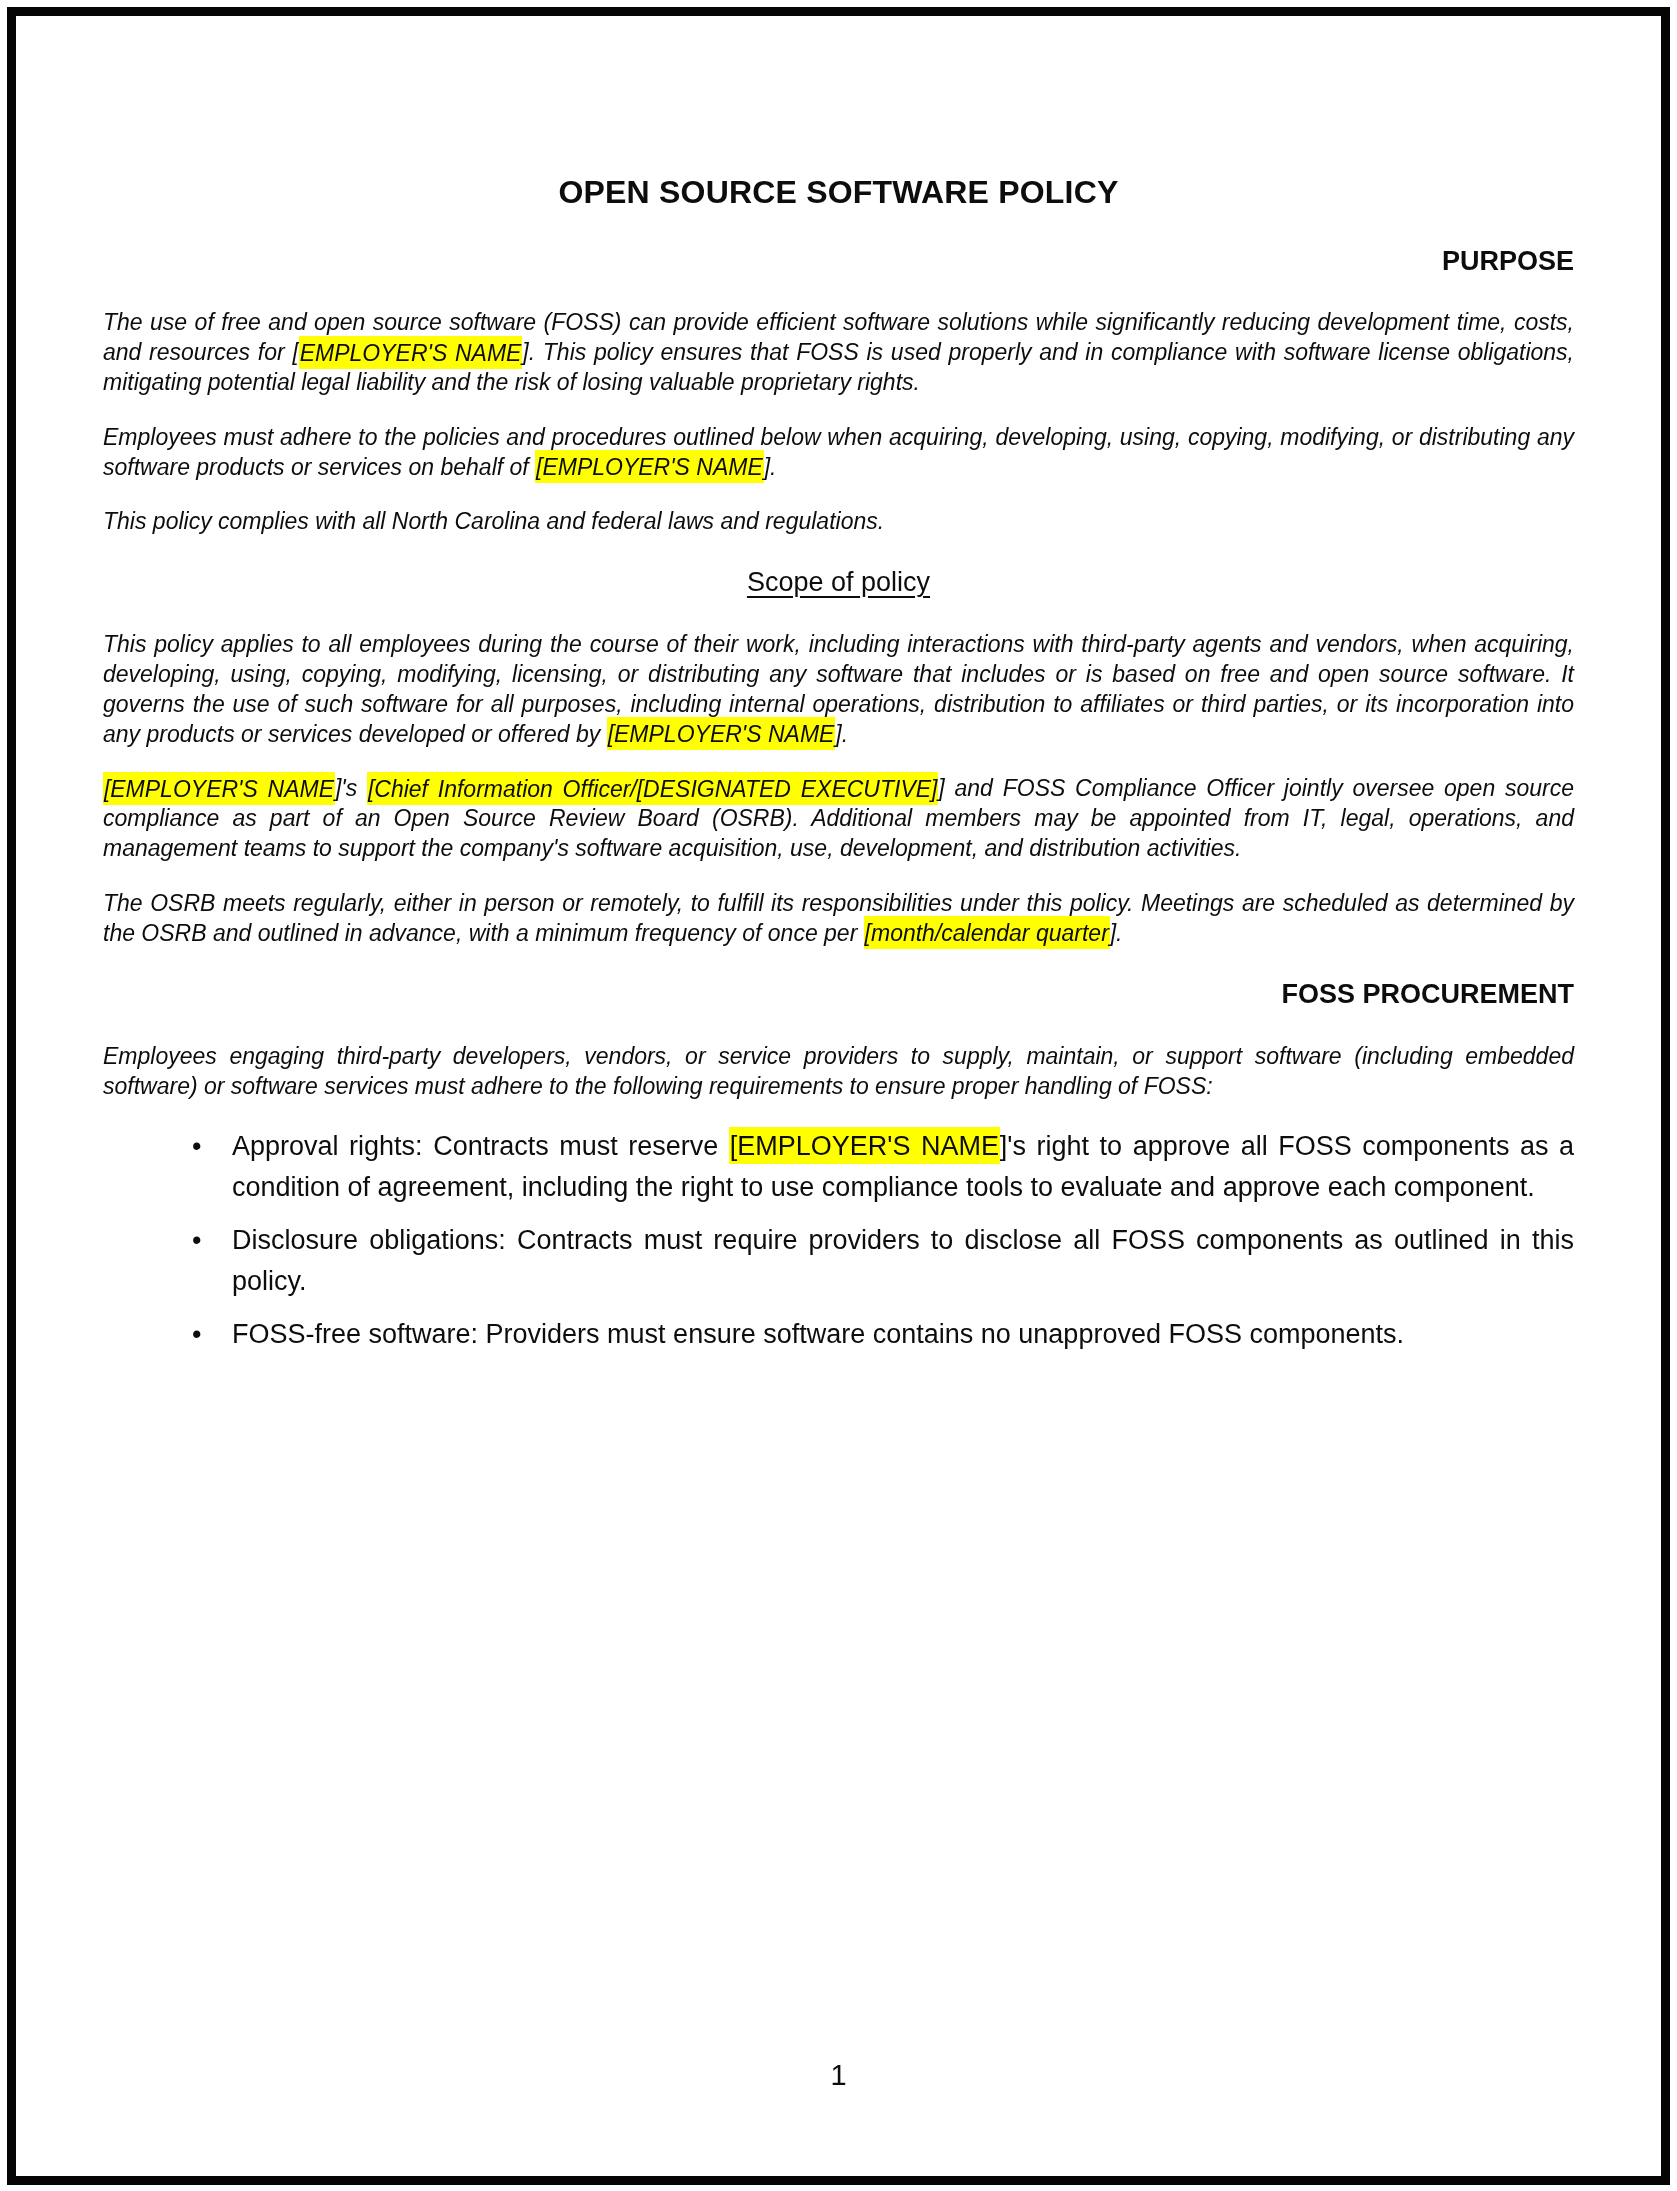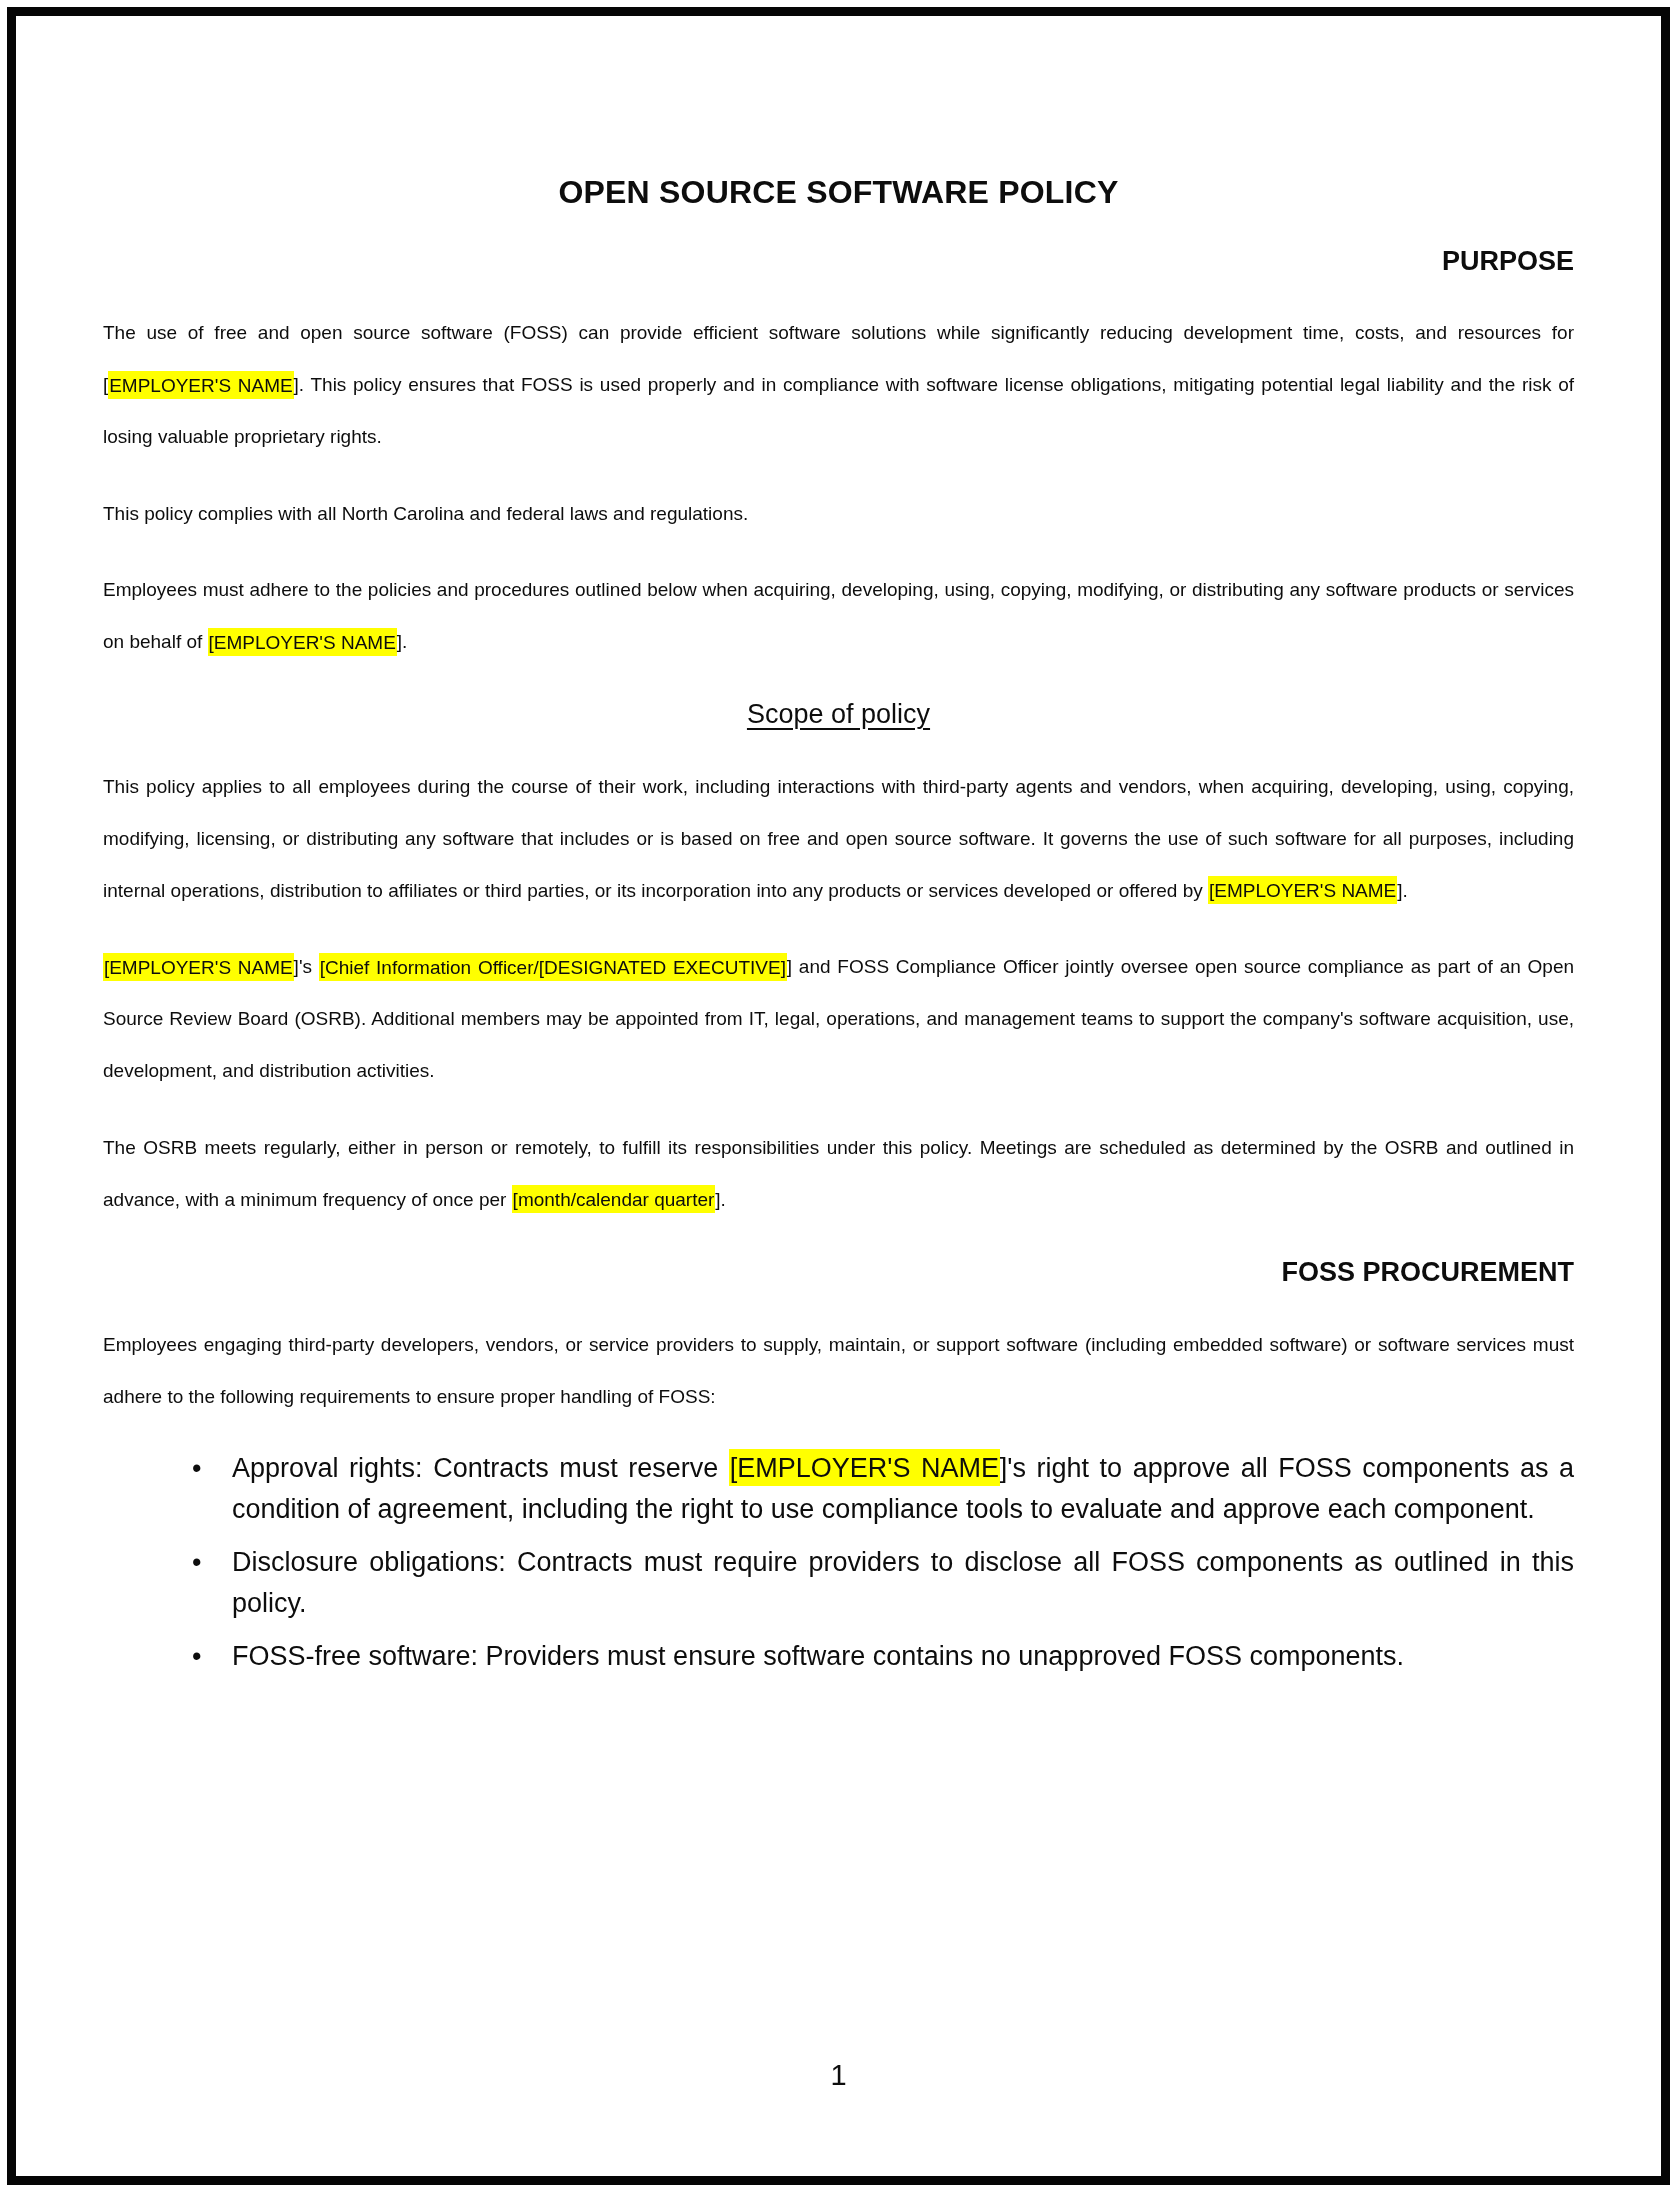--- a/index.html
+++ b/index.html
@@ -27,23 +27,24 @@
     line-height: 44px; margin: 0;
     text-align: center;
     letter-spacing: 0.2px;
   }
   .heading {
     font-size: 27px; font-weight: 700;
     line-height: 44px; margin: 24.6px 0 0 0;
     text-align: right;
   }
   .para {
-    font-size: 19px; font-weight: 400;
-    line-height: 52px; margin: 24.6px 0 0 0;
+    font-size: 23px; font-weight: 400;
+    line-height: 30px; margin: 24.6px 0 0 0;
     text-align: justify;
+    font-style: italic;
   }
   .subhead {
     font-size: 27px; font-weight: 400;
     line-height: 43px; margin: 24.6px 0 0 0;
     text-align: center;
   }
   .subhead .u { text-decoration: underline; text-underline-offset: 5.3px; }
   mark.hl {
     background: var(--hl, #ffff00);
     color: inherit;
@@ -78,23 +79,23 @@
 
 <div class="frame">
   <div class="content">
 
     <h1 class="title">OPEN SOURCE SOFTWARE POLICY</h1>
 
     <h2 class="heading">PURPOSE</h2>
 
     <p class="para"><span>The use of free and open source software (FOSS) can provide efficient software solutions while significantly reducing development time, costs, and resources for [</span><mark class="hl">EMPLOYER'S NAME</mark><span>]. This policy ensures that FOSS is used properly and in compliance with software license obligations, mitigating potential legal liability and the risk of losing valuable proprietary rights.</span></p>
 
+    <p class="para"><span>Employees must adhere to the policies and procedures outlined below when acquiring, developing, using, copying, modifying, or distributing any software products or services on behalf of </span><mark class="hl">[EMPLOYER'S NAME</mark><span>].</span></p>
+
     <p class="para">This policy complies with all North Carolina and federal laws and regulations.</p>
-
-    <p class="para"><span>Employees must adhere to the policies and procedures outlined below when acquiring, developing, using, copying, modifying, or distributing any software products or services on behalf of </span><mark class="hl">[EMPLOYER'S NAME</mark><span>].</span></p>
 
     <p class="subhead"><span class="u">Scope of policy</span></p>
 
     <p class="para"><span>This policy applies to all employees during the course of their work, including interactions with third-party agents and vendors, when acquiring, developing, using, copying, modifying, licensing, or distributing any software that includes or is based on free and open source software. It governs the use of such software for all purposes, including internal operations, distribution to affiliates or third parties, or its incorporation into any products or services developed or offered by </span><mark class="hl">[EMPLOYER'S NAME</mark><span>].</span></p>
 
 
     <p class="para"><mark class="hl">[EMPLOYER'S NAME</mark><span>]'s </span><mark class="hl">[Chief Information Officer/[DESIGNATED EXECUTIVE]</mark><span>] and FOSS Compliance Officer jointly oversee open source compliance as part of an Open Source Review Board (OSRB). Additional members may be appointed from IT, legal, operations, and management teams to support the company's software acquisition, use, development, and distribution activities.</span></p>
 
     <p class="para"><span>The OSRB meets regularly, either in person or remotely, to fulfill its responsibilities under this policy. Meetings are scheduled as determined by the OSRB and outlined in advance, with a minimum frequency of once per </span><mark class="hl">[month/calendar quarter</mark><span>].</span></p>
 

